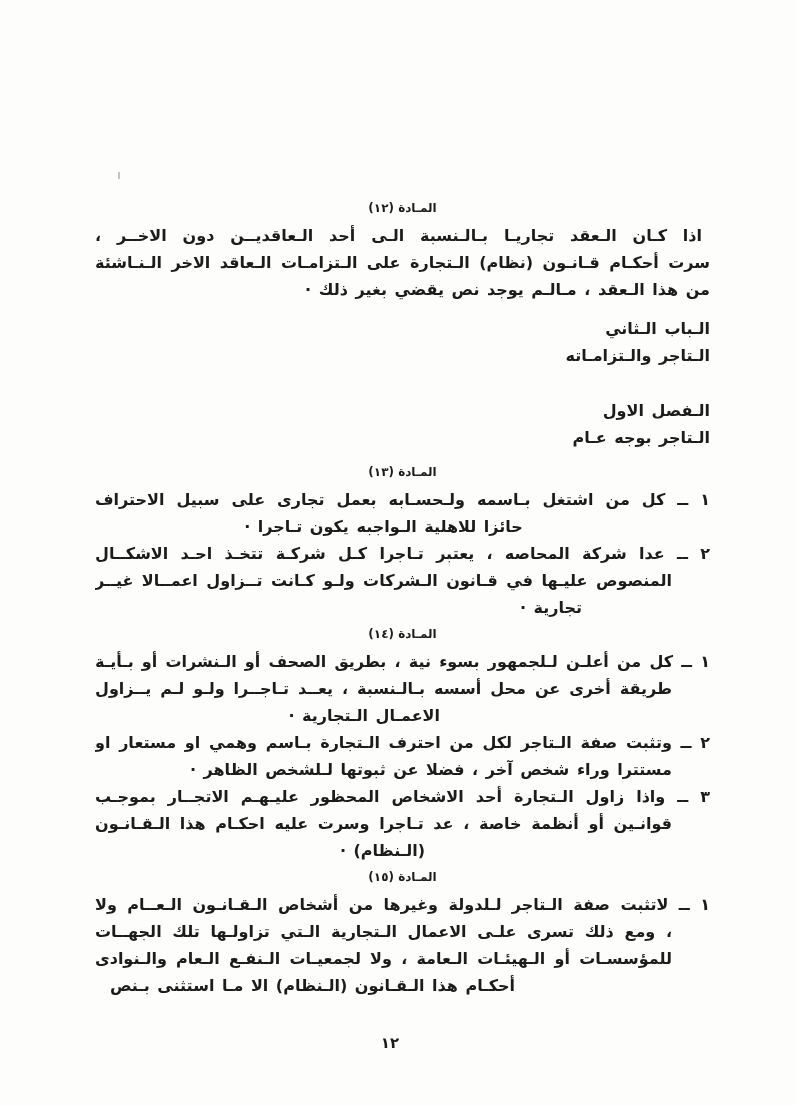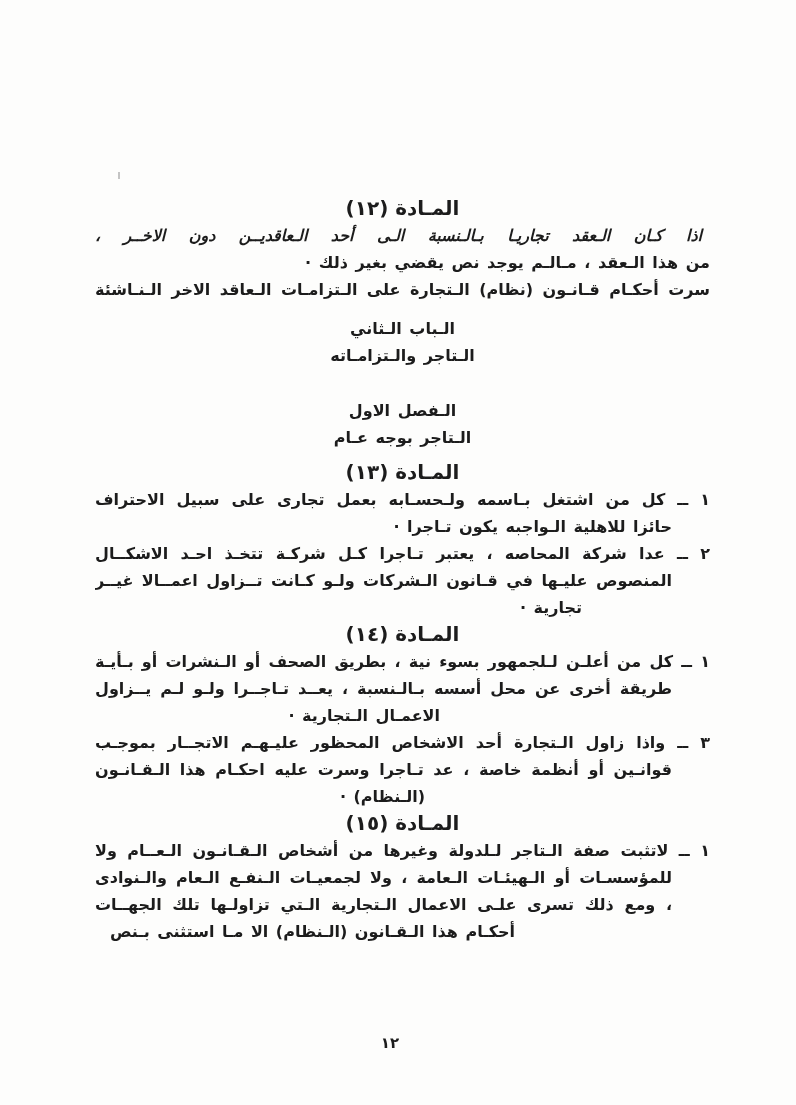--- a/index.html
+++ b/index.html
@@ -25,23 +25,23 @@
     overflow:hidden;
     text-align:start;
     word-spacing:2px;
     white-space:normal;
   }
   .just{
     text-align:justify;
     text-align-last:justify;
     text-justify:inter-word;
   }
-  .center{text-align:center;}
+  .center{text-align:right;}
   .art-head{
-    height:27px;line-height:27px;font-size:20px;
+    height:27px;line-height:27px;font-size:12px;
     text-align:center;
   }
   .gap-a{margin-top:12px;}
   .gap-b{margin-top:28px;}
   .gap-c{margin-top:8px;}
   .footer{
     position:absolute;
     top:1034px;left:0;right:16px;
     text-align:center;
     font-size:15px;
@@ -53,55 +53,59 @@
   }
 </style>
 </head>
 <body>
 
 <div class="page">
   <div class="speck"></div>
   <div id="doc">
       <div class="art-head">المـادة (١٢)</div>
       <div>
-        <div class="line just" style="padding-right: 8px; font-style: italic;">اذا كـان الـعقد تجاريـا بـالـنسبة الـى أحد الـعاقديــن دون الاخــر ،</div>
+        <div class="line just" style="padding-right: 8px;">اذا كـان الـعقد تجاريـا بـالـنسبة الـى أحد الـعاقديــن دون الاخــر ،</div>
+        <div class="line just">سرت أحكـام قـانـون (نظام) الـتجارة على الـتزامـات الـعاقد الاخر الـنـاشئة</div>
         <div class="line">من هذا الـعقد ، مـالـم يوجد نص يقضي بغير ذلك ·</div>
-        <div class="line just">سرت أحكـام قـانـون (نظام) الـتجارة على الـتزامـات الـعاقد الاخر الـنـاشئة</div>
       </div>
       <div class="gap-a">
         <div class="line center">الـباب الـثاني</div>
         <div class="line center">الـتاجر والـتزامـاته</div>
       </div>
       <div class="gap-b">
         <div class="line center">الـفصل الاول</div>
         <div class="line center">الـتاجر بوجه عـام</div>
       </div>
       <div class="gap-c art-head">المـادة (١٣)</div>
       <div>
         <div class="line just"><span>١ ــ </span>كل من اشتغل بـاسمه ولـحسـابه بعمل تجارى على سبيل الاحتراف وكــان</div>
-        <div class="line" style="padding-right: 38px;">حائزا للاهلية الـواجبه يكون تـاجرا ·</div>
+        <div class="line" style="padding-right: 38px; text-align: center;">حائزا للاهلية الـواجبه يكون تـاجرا ·</div>
       </div>
       <div>
         <div class="line just"><span>٢ ــ </span>عدا شركة المحاصه ، يعتبر تـاجرا كـل شركـة تتخـذ احـد الاشكــال</div>
         <div class="line just" style="padding-right: 38px;">المنصوص عليـها في قـانون الـشركات ولـو كـانت تــزاول اعمــالا غيــر</div>
         <div class="line" style="padding-right: 128px;">تجارية ·</div>
       </div>
       <div class="art-head">المـادة (١٤)</div>
       <div>
         <div class="line just"><span>١ ــ </span>كل من أعلـن لـلجمهور بسوء نية ، بطريق الصحف أو الـنشرات أو بـأيـة</div>
         <div class="line just" style="padding-right: 38px;">طريقة أخرى عن محل أسسه بـالـنسبة ، يعــد تـاجــرا ولـو لـم يــزاول</div>
         <div class="line" style="padding-right: 270px;">الاعمـال الـتجارية ·</div>
       </div>
       <div>
+        <div class="line just"><span>٢ ــ </span>وتثبت صفة الـتاجر لكل من احترف الـتجارة بـاسم وهمي او مستعار او</div>
+        <div class="line" style="padding-right: 38px;">مستترا وراء شخص آخر ، فضلا عن ثبوتها لـلشخص الظاهر ·</div>
+      </div>
+      <div>
         <div class="line just"><span>٣ ــ </span>واذا زاول الـتجارة أحد الاشخاص المحظور عليـهـم الاتجــار بموجـب</div>
         <div class="line just" style="padding-right: 38px;">قوانـين أو أنظمة خاصة ، عد تـاجرا وسرت عليه احكـام هذا الـقـانـون</div>
         <div class="line" style="padding-right: 285px; text-align: right;">(الـنظام) ·</div>
       </div>
       <div class="art-head">المـادة (١٥)</div>
       <div>
         <div class="line just"><span>١ ــ </span>لاتثبت صفة الـتاجر لـلدولة وغيرها من أشخاص الـقـانـون الـعــام ولا</div>
+        <div class="line just" style="padding-right: 38px;">، ومع ذلك تسرى علـى الاعمال الـتجارية الـتي تزاولـها تلك الجهــات</div>
         <div class="line just" style="padding-right: 38px;">للمؤسسـات أو الـهيئـات الـعامة ، ولا لجمعيـات الـنفـع الـعام والـنوادى</div>
-        <div class="line just" style="padding-right: 38px;">، ومع ذلك تسرى علـى الاعمال الـتجارية الـتي تزاولـها تلك الجهــات</div>
         <div class="line" style="padding-right: 195px;">أحكـام هذا الـقـانون (الـنظام) الا مـا استثنى بـنص خاص ·</div>
       </div>
     </div>
   <div class="footer">١٢</div>
 </div>
 
 </body></html>

